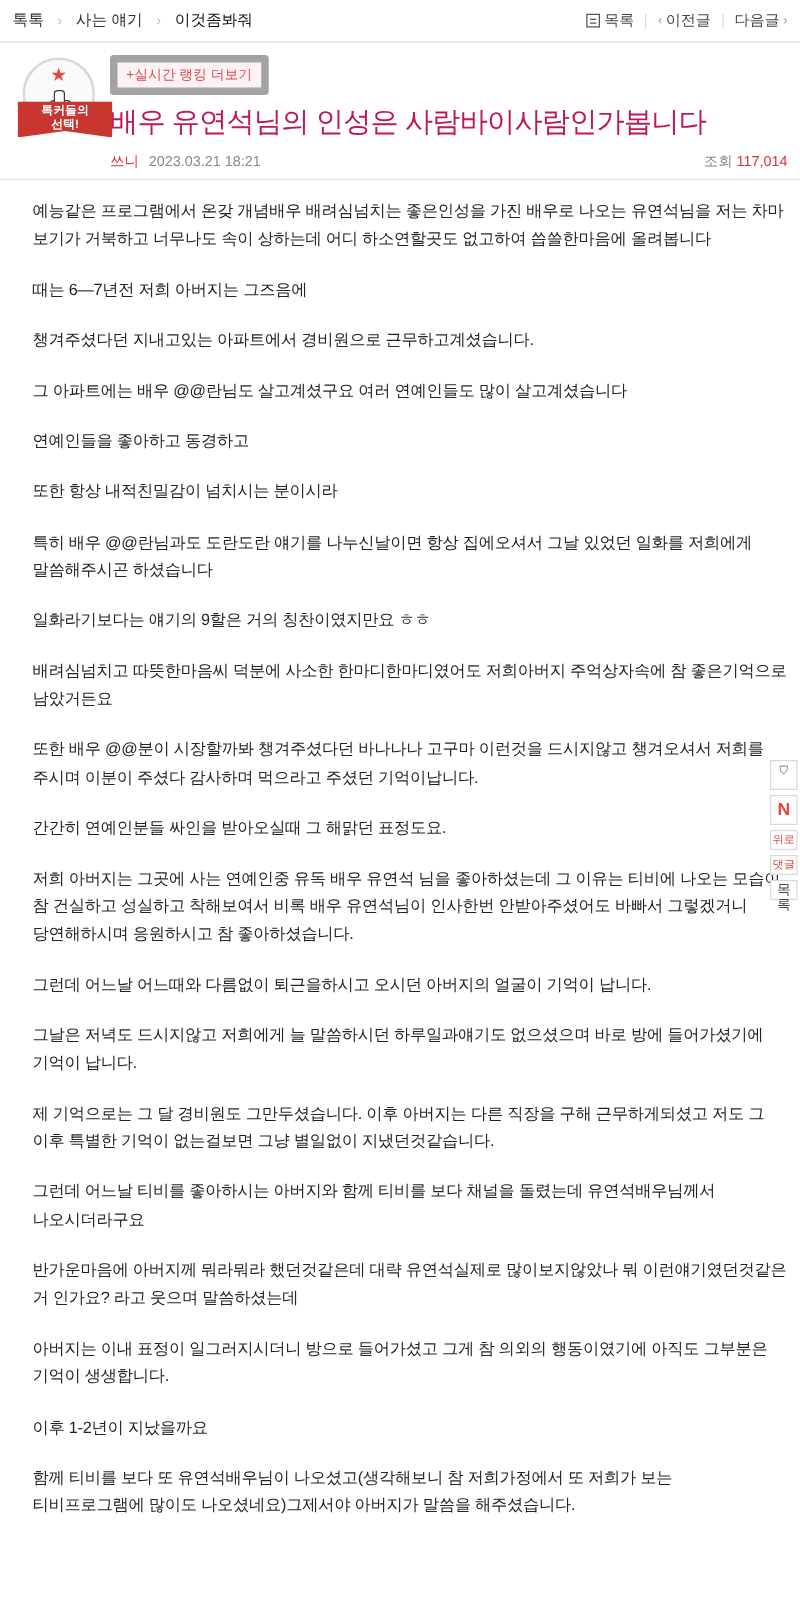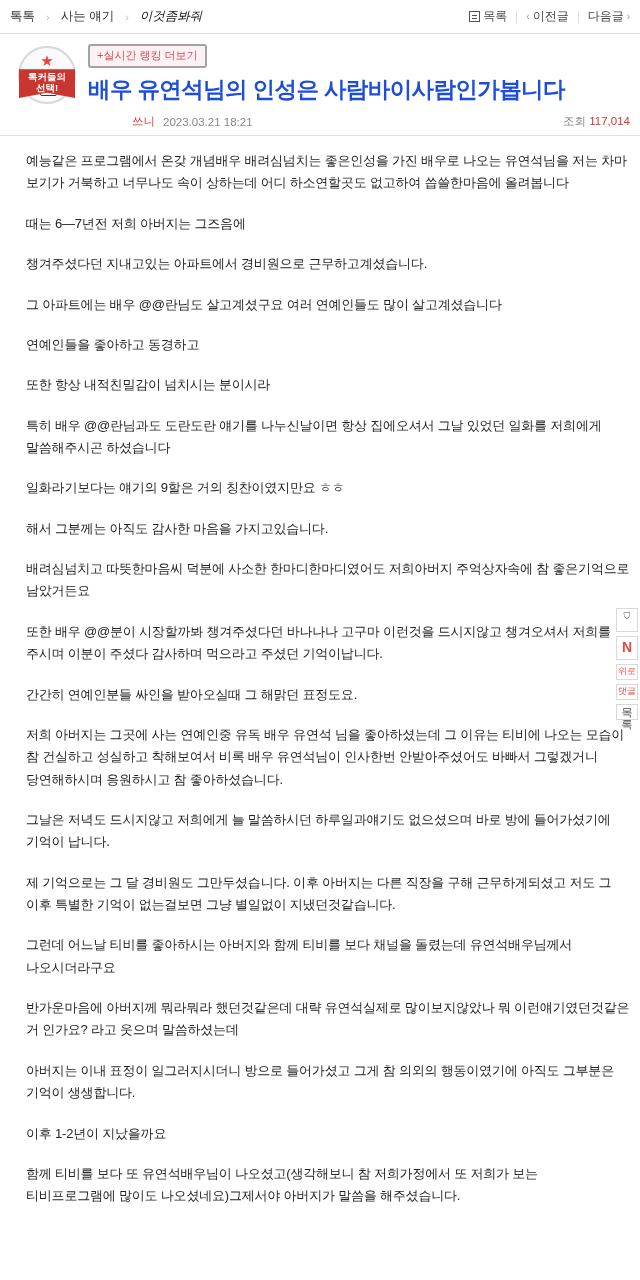--- a/index.html
+++ b/index.html
@@ -28,21 +28,21 @@
     color: #333;
   }
   .crumbs {
     display: flex;
     align-items: center;
     gap: 11px;
     white-space: nowrap;
   }
   .crumbs .sep { color: #b9b9b9; font-size: 11px; }
   .crumb { color: #333; }
-  .crumb.current { color: #111; font-style: italic; }
+  .crumb.current { color: #111; }
   .topnav {
     display: flex;
     align-items: center;
     gap: 9px;
     font-size: 12px;
     color: #444;
     white-space: nowrap;
   }
   .topnav .listitem { display: flex; align-items: center; gap: 3px; }
   .list-glyph {
@@ -121,61 +121,60 @@
     position: absolute;
     left: 7px; top: 0;
     width: 7px; height: 10px;
     background: #fff;
     border: 1.6px solid #3a3a3a;
     border-radius: 3px 3px 0 0;
   }
   .ribbon {
     position: absolute;
     left: 0; right: 0; bottom: -2px;
-    margin: 16px auto;
-    width: 56px;
+    margin: 4px auto;
+    width: 76px;
     background: #c8362f;
     color: #fff;
     font-size: 9.5px;
     line-height: 1.15;
     text-align: center;
     padding: 3px 0 4px 0;
     font-weight: bold;
     clip-path: polygon(0 0, 100% 0, 100% 100%, 50% 82%, 0 100%);
   }
   .title-col {
     flex: 1 1 auto;
     min-width: 0;
     padding-left: 4px;
   }
   .rank-tag {
     display: inline-block;
-    border: 2px solid #a3a3a3;
+    border: 6px solid #a3a3a3;
     background: #fdf2f3;
     color: #d84b55;
     font-size: 11px;
     border-radius: 3px;
     padding: 2px 7px 3px 7px;
     margin-bottom: 6px;
   }
   .post-title {
     font-size: 22.5px;
-    font-weight: bold;
-    color: #1d4ed8;
+    font-weight: normal;
+    color: #be185d;
     letter-spacing: -0.6px;
     line-height: 1.25;
     margin: 2px 0 10px 0;
   }
   .meta-row {
     display: flex;
     align-items: center;
     font-size: 11.5px;
     color: #777;
     gap: 8px;
-    margin-left: 44px;
   }
   .meta-author { color: #d33; }
   .meta-date { color: #888; }
   .meta-right {
     margin-left: auto;
     color: #888;
   }
   .meta-right .hit { color: #d33; }
 
   
@@ -288,25 +287,25 @@
 
 <div class="content">
   <p>예능같은 프로그램에서 온갖 개념배우 배려심넘치는 좋은인성을 가진 배우로 나오는 유연석님을 저는 차마 보기가 거북하고 너무나도 속이 상하는데 어디 하소연할곳도 없고하여 씁쓸한마음에 올려봅니다</p>
   <p>때는 6—7년전 저희 아버지는 그즈음에</p>
   <p>챙겨주셨다던 지내고있는 아파트에서 경비원으로 근무하고계셨습니다.</p>
   <p>그 아파트에는 배우 @@란님도 살고계셨구요 여러 연예인들도 많이 살고계셨습니다</p>
   <p>연예인들을 좋아하고 동경하고</p>
   <p>또한 항상 내적친밀감이 넘치시는 분이시라</p>
   <p>특히 배우 @@란님과도 도란도란 얘기를 나누신날이면 항상 집에오셔서 그날 있었던 일화를 저희에게 말씀해주시곤 하셨습니다</p>
   <p>일화라기보다는 얘기의 9할은 거의 칭찬이였지만요 ㅎㅎ</p>
-  <p>해서 그분께는 아직도 감사한 마음을 가지고있습니다.</p>
   <p>배려심넘치고 따뜻한마음씨 덕분에 사소한 한마디한마디였어도 저희아버지 주억상자속에 참 좋은기억으로 남았거든요</p>
   <p>또한 배우 @@분이 시장할까봐 챙겨주셨다던 바나나나 고구마 이런것을 드시지않고 챙겨오셔서 저희를 주시며 이분이 주셨다 감사하며 먹으라고 주셨던 기억이납니다.</p>
   <p>간간히 연예인분들 싸인을 받아오실때 그 해맑던 표정도요.</p>
   <p>저희 아버지는 그곳에 사는 연예인중 유독 배우 유연석 님을 좋아하셨는데 그 이유는 티비에 나오는 모습이 참 건실하고 성실하고 착해보여서 비록 배우 유연석님이 인사한번 안받아주셨어도 바빠서 그렇겠거니 당연해하시며 응원하시고 참 좋아하셨습니다.</p>
+  <p>그런데 어느날 어느때와 다름없이 퇴근을하시고 오시던 아버지의 얼굴이 기억이 납니다.</p>
   <p>그날은 저녁도 드시지않고 저희에게 늘 말씀하시던 하루일과얘기도 없으셨으며 바로 방에 들어가셨기에 기억이 납니다.</p>
   <p>제 기억으로는 그 달 경비원도 그만두셨습니다. 이후 아버지는 다른 직장을 구해 근무하게되셨고 저도 그 이후 특별한 기억이 없는걸보면 그냥 별일없이 지냈던것같습니다.</p>
   <p>그런데 어느날 티비를 좋아하시는 아버지와 함께 티비를 보다 채널을 돌렸는데 유연석배우님께서 나오시더라구요</p>
   <p>반가운마음에 아버지께 뭐라뭐라 했던것같은데 대략 유연석실제로 많이보지않았나 뭐 이런얘기였던것같은 거 인가요? 라고 웃으며 말씀하셨는데</p>
   <p>아버지는 이내 표정이 일그러지시더니 방으로 들어가셨고 그게 참 의외의 행동이였기에 아직도 그부분은 기억이 생생합니다.</p>
   <p>이후 1-2년이 지났을까요</p>
   <p>함께 티비를 보다 또 유연석배우님이 나오셨고(생각해보니 참 저희가정에서 또 저희가 보는 티비프로그램에 많이도 나오셨네요)그제서야 아버지가 말씀을 해주셨습니다.</p>
 
 </div>
 

